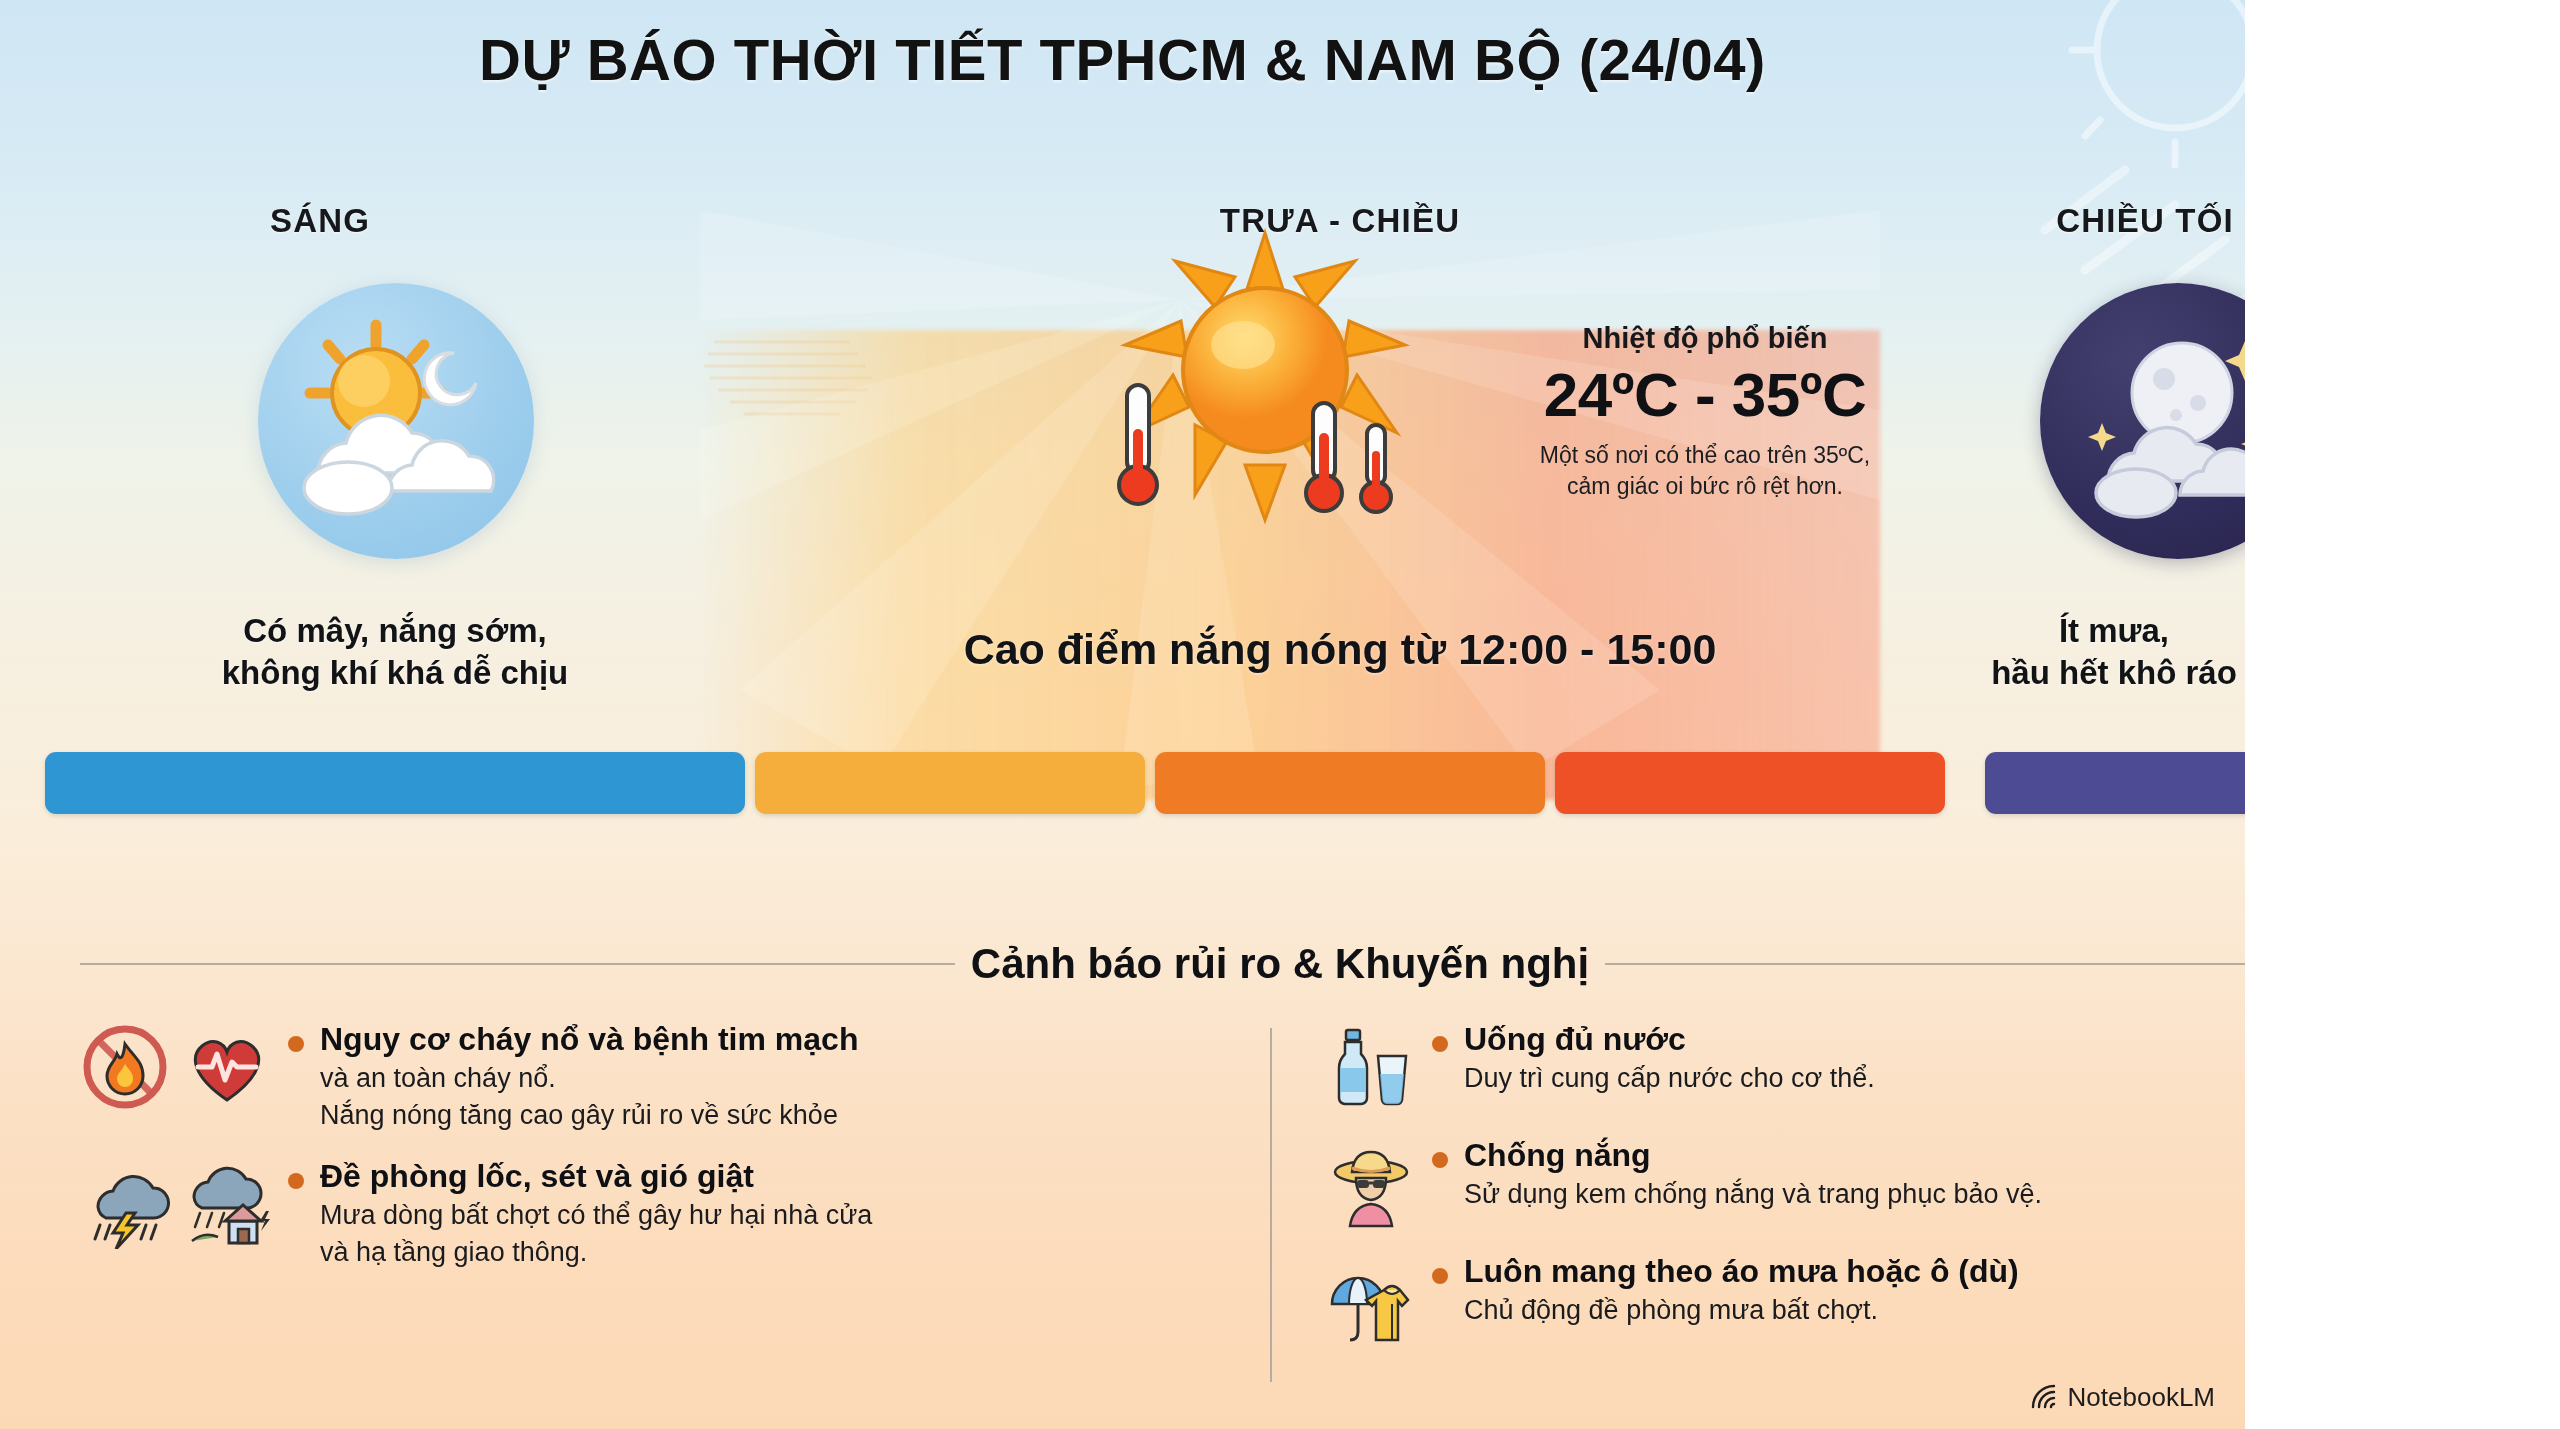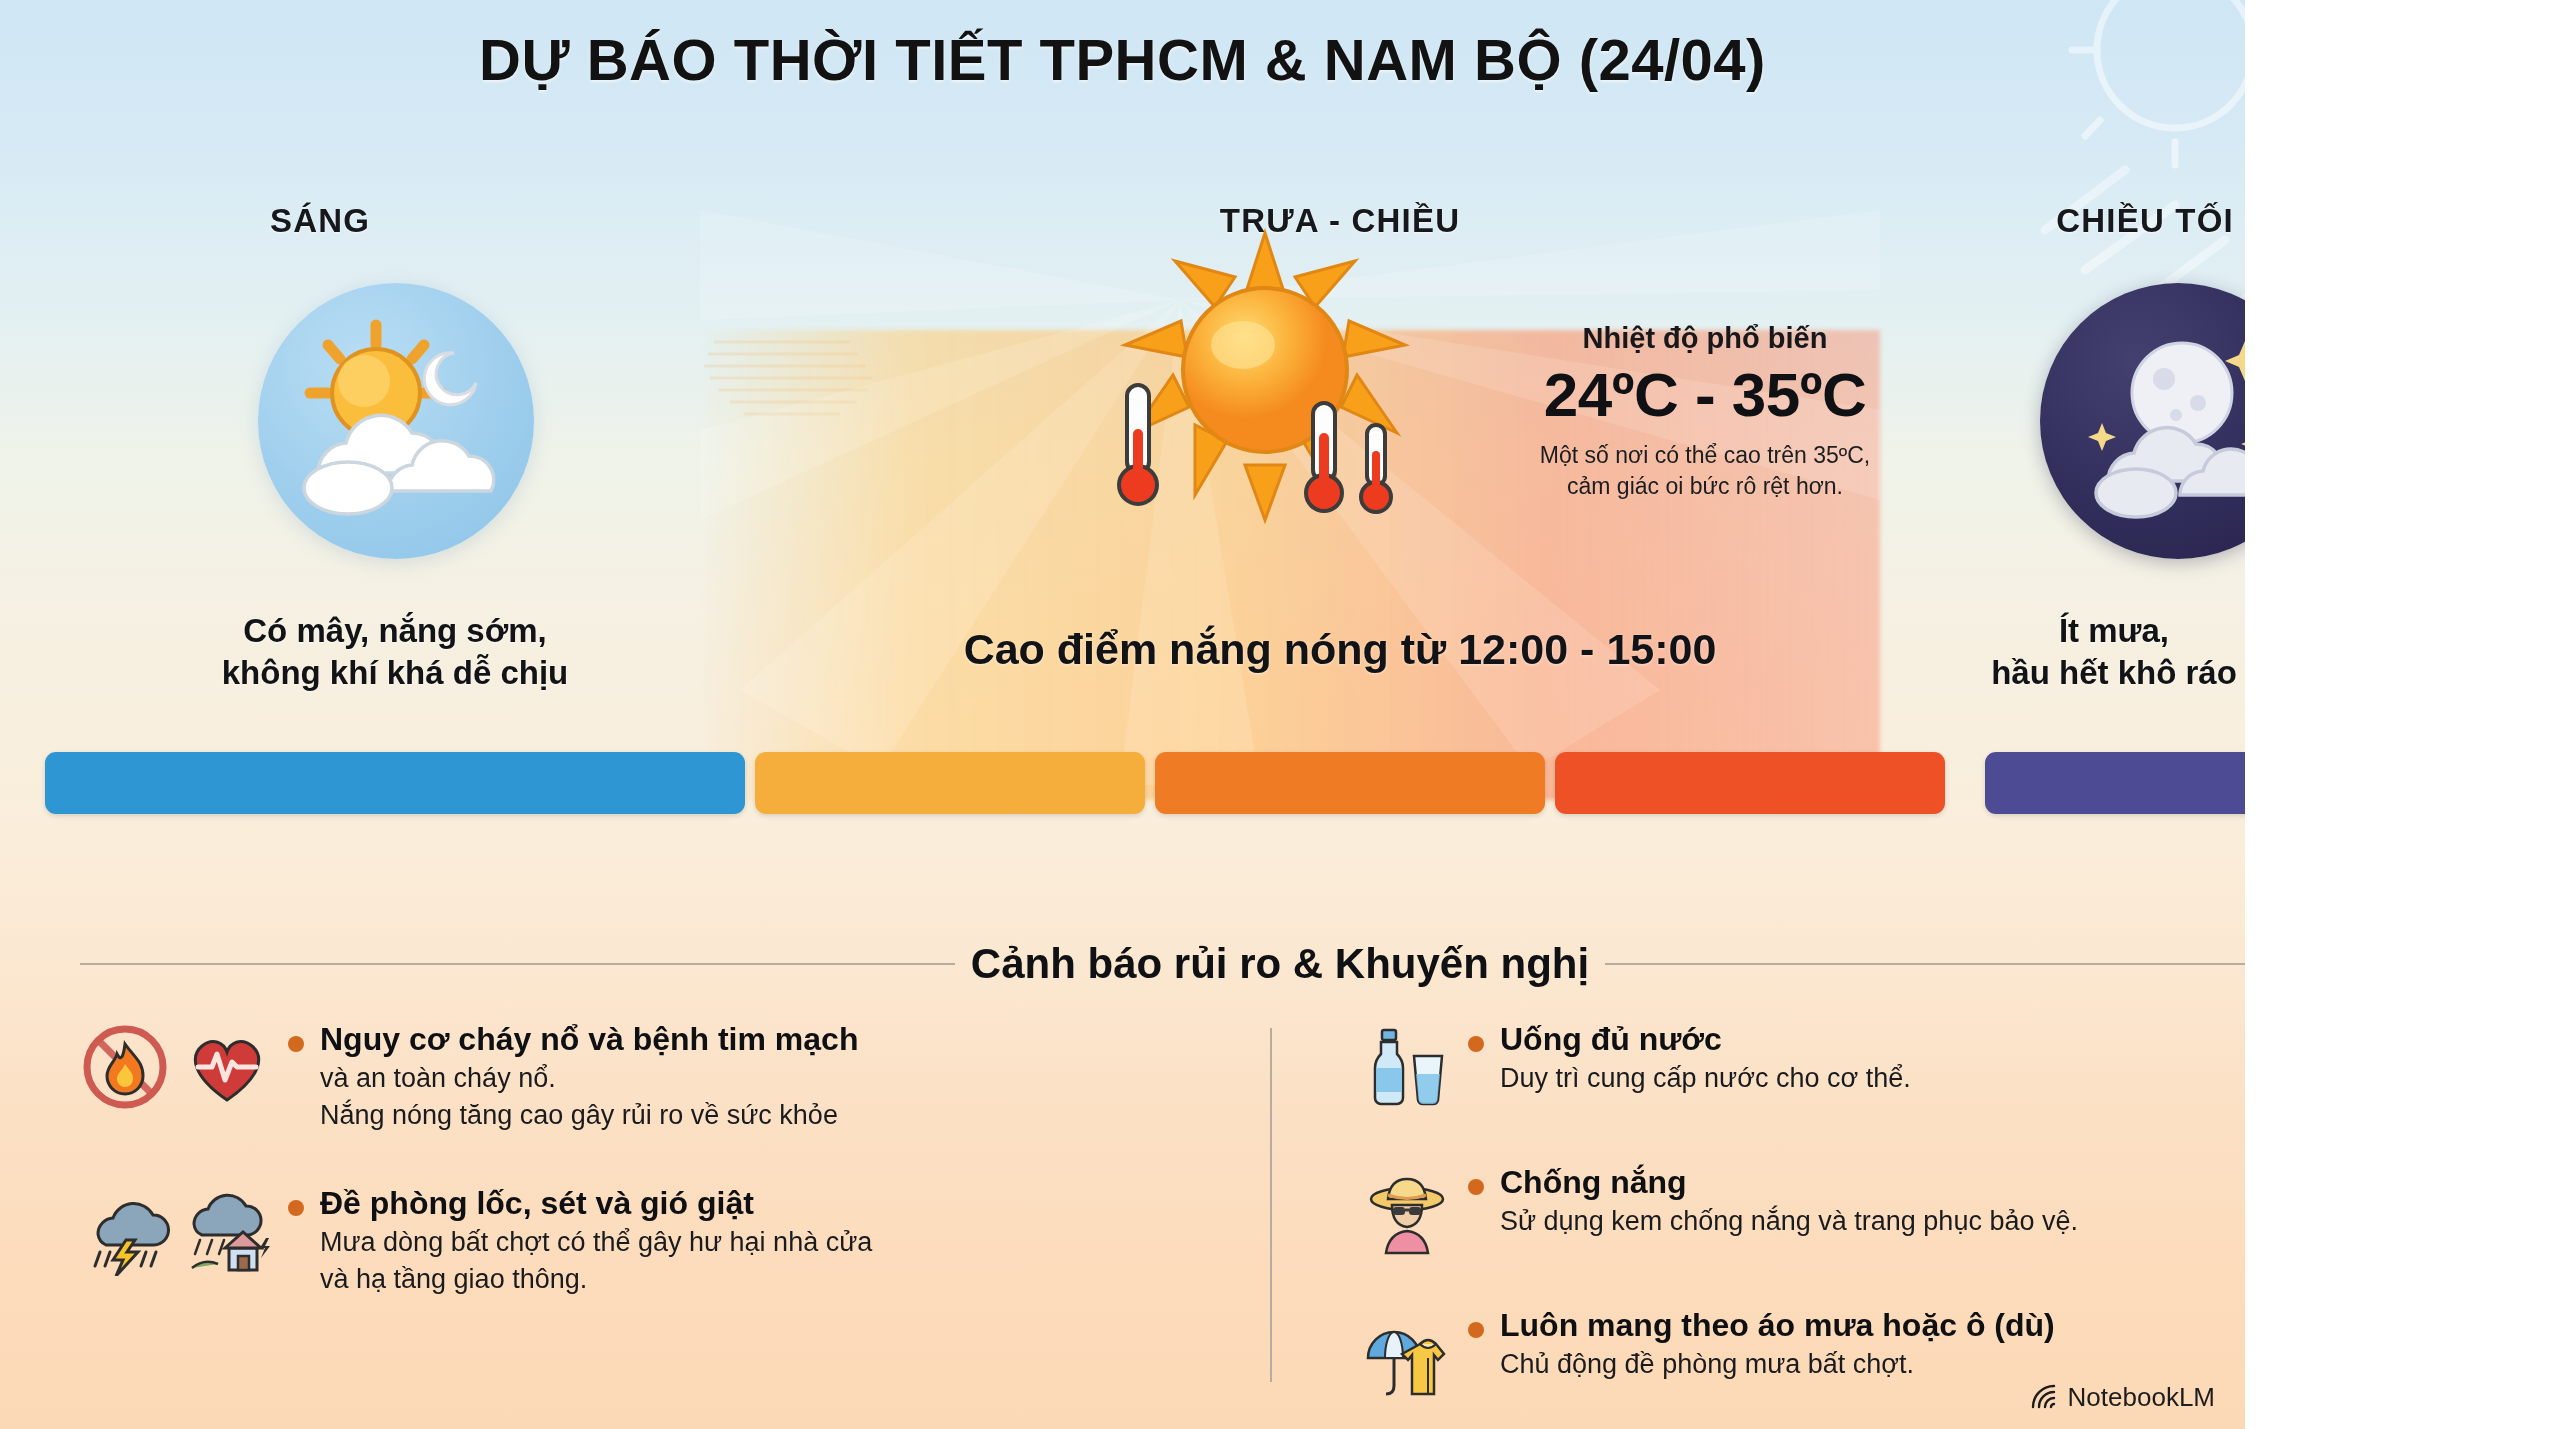--- a/index.html
+++ b/index.html
@@ -129,23 +129,23 @@
   .sec-title {
     font-size: 42px; font-weight: 800; color: #101114; white-space: nowrap;
   }
 
   
   .cols {
     position: absolute; left: 80px; top: 1020px;
     width: 2400px; height: 370px;
     display: flex;
   }
-  .col { display: flex; flex-direction: column; gap: 51px; }
+  .col { display: flex; flex-direction: column; gap: 24px; }
   .col-left  { width: 1190px; padding-right: 40px; }
-  .col-right { width: 1190px; padding-left: 90px; }
+  .col-right { width: 1190px; padding-left: 54px; }
   .col-divider { width: 2px; background: #b6ada0; margin: 8px 0; }
 
   .item { display: flex; align-items: flex-start; gap: 16px; }
   .item-icons { display: flex; gap: 12px; flex-shrink: 0; padding-top: 2px; }
   .bullet {
     width: 16px; height: 16px; border-radius: 50%;
     background: #d2691e; flex-shrink: 0; margin-top: 16px;
   }
   .item-text { flex: 1; }
   .item-title { font-size: 32px; font-weight: 800; color: #0f1014; line-height: 1.22; }

